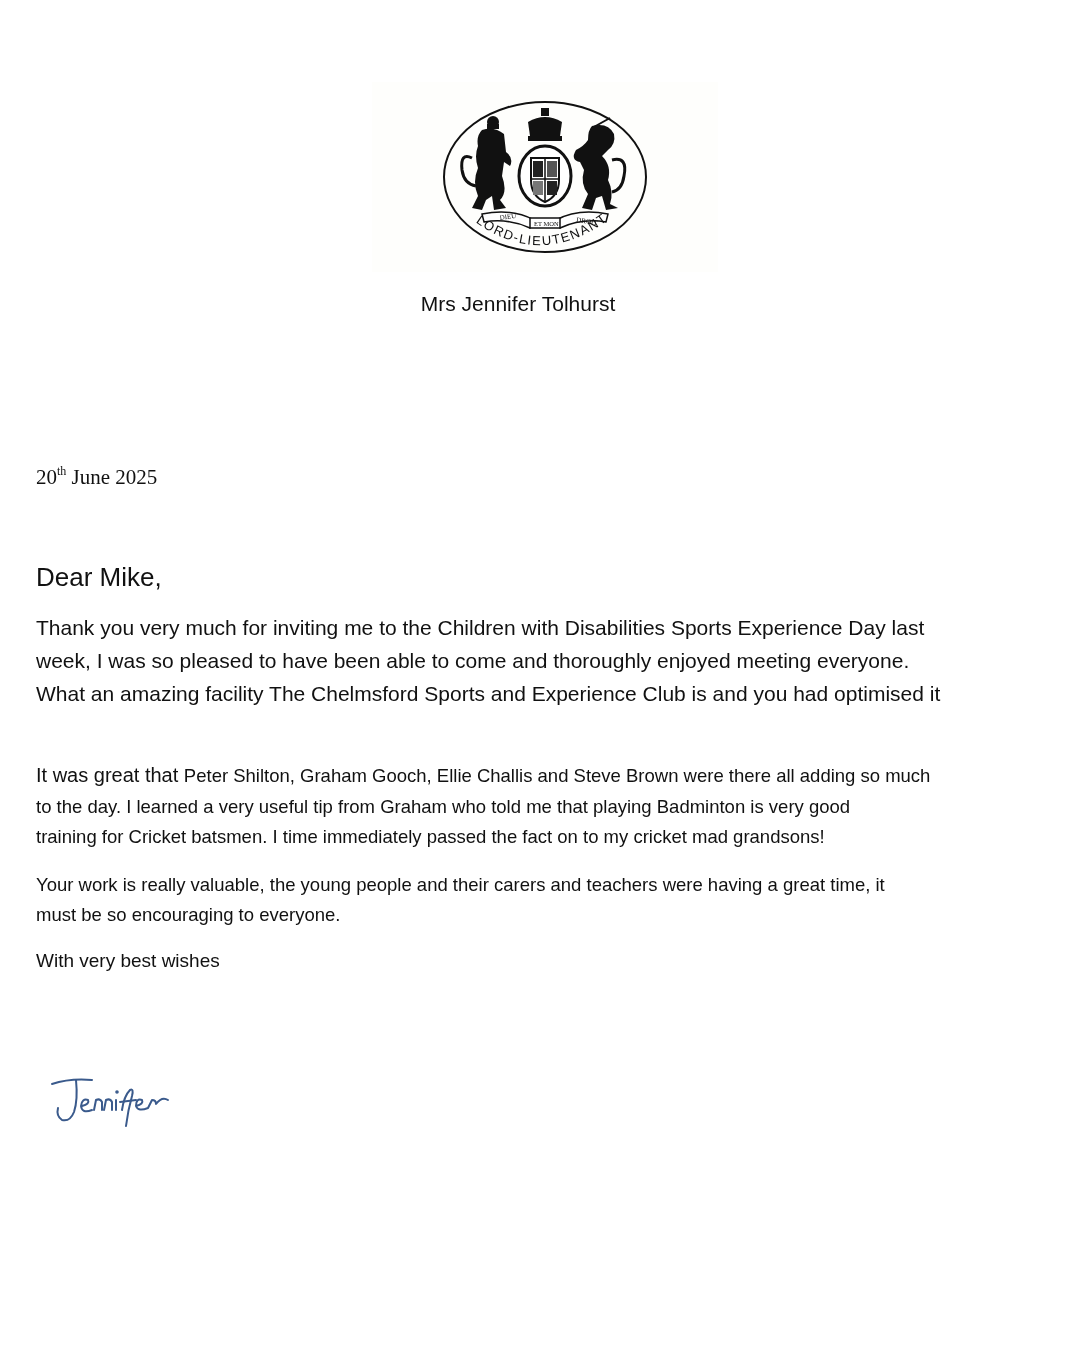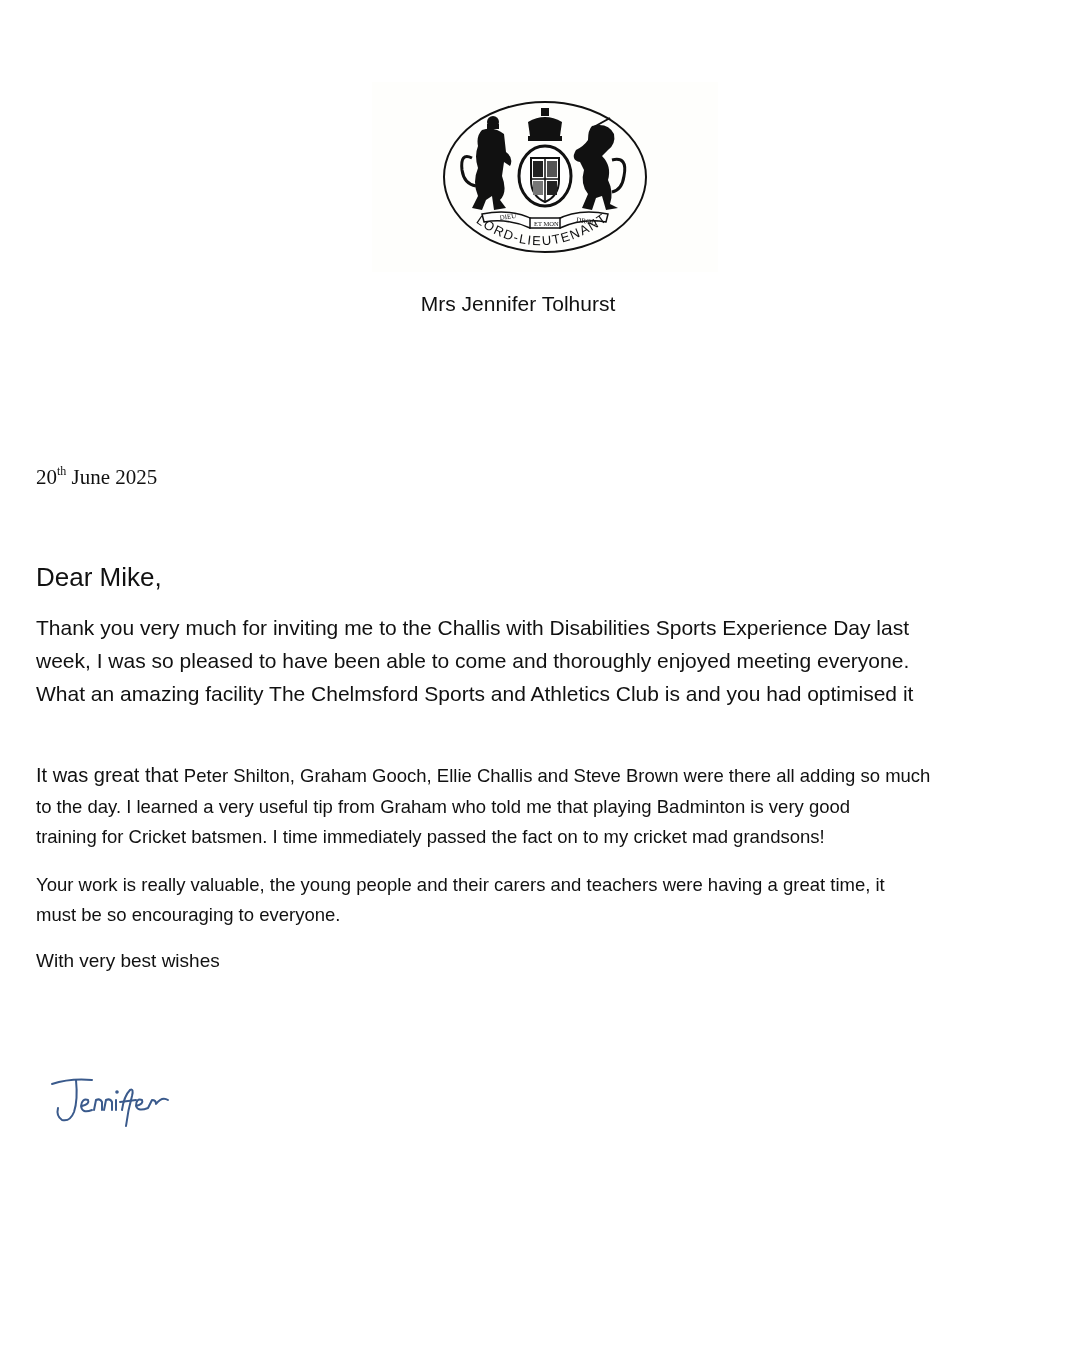--- a/index.html
+++ b/index.html
@@ -160,23 +160,23 @@
     </svg>
   </div>
 
   <div class="sender sender-name">Mrs Jennifer Tolhurst</div>
 
   <div class="date"><span>20</span><sup>th</sup><span> June 2025</span></div>
 
   <div class="salutation">Dear Mike,</div>
 
   <p class="para para-1">
-    <span class="ln">Thank you very much for inviting me to the Challis with Disabilities Sports Experience Day last</span>
+    <span class="ln">Thank you very much for inviting me to the Children with Disabilities Sports Experience Day last</span>
     <span class="ln">week, I was so pleased to have been able to come and thoroughly enjoyed meeting everyone.</span>
-    <span class="ln">What an amazing facility The Chelmsford Sports and Athletics Club is and you had optimised it</span>
+    <span class="ln">What an amazing facility The Chelmsford Sports and Experience Club is and you had optimised it</span>
   </p>
 
   <p class="para para-2">
     <span class="ln"><span class="lead">It was great that </span><span>Peter Shilton, Graham Gooch, Ellie Challis and Steve Brown were there all adding so much</span></span>
     <span class="ln">to the day.  I learned a very useful tip from Graham who told me that playing Badminton is very good</span>
     <span class="ln">training for Cricket batsmen.  I time immediately passed the fact on to my cricket mad grandsons!</span>
   </p>
 
   <p class="para para-3">
     <span class="ln">Your work is really valuable, the young people and their carers and teachers were having a great time, it</span>

